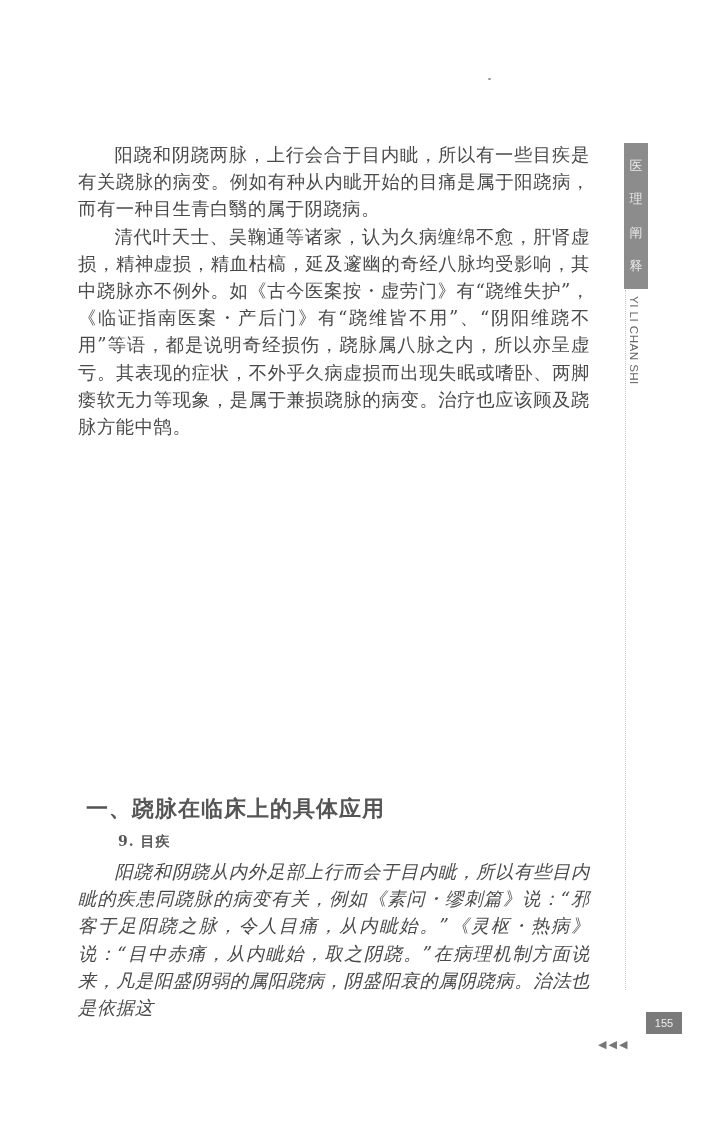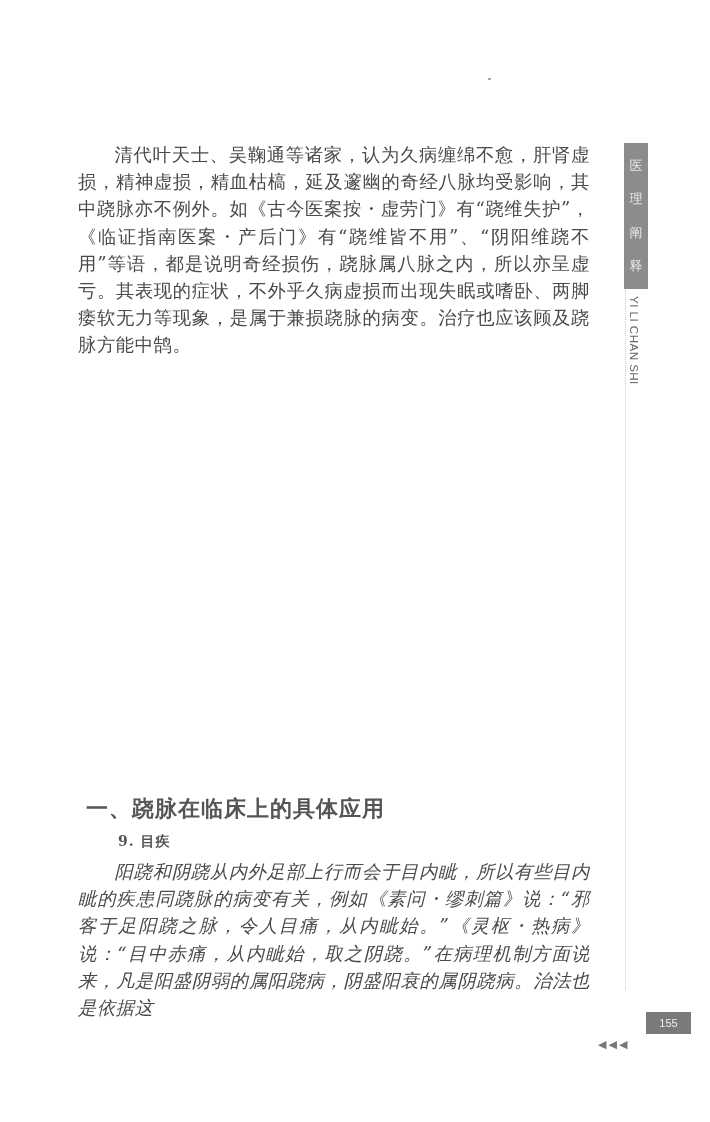--- a/index.html
+++ b/index.html
@@ -47,38 +47,39 @@
     position: absolute; left: 628px; top: 296px;
     writing-mode: vertical-rl;
     font-family: "Liberation Sans", sans-serif;
     font-size: 11.5px; color: #666; letter-spacing: 0.5px;
   }
   .dotted-line {
     position: absolute; left: 625px; top: 290px; width: 0; height: 700px;
     border-left: 1px dotted #c8c8c8;
   }
   .page-number {
-    position: absolute; left: 646px; top: 1012px; width: 45px; height: 22px;
+    position: absolute; left: 646px; top: 1012px; width: 36px; height: 22px;
     background: #7a7a7a; color: #eee;
     font-family: "Liberation Sans", sans-serif; font-size: 11px;
     display: flex; align-items: center; justify-content: center;
   }
   .arrows {
     position: absolute; left: 598px; top: 1038px;
     font-size: 11px; color: #777; letter-spacing: 2px;
     font-family: "DejaVu Sans", sans-serif;
   }
 </style>
 </head>
 <body>
 
 <div class="page">
   <div class="speck"></div>
 
   <div class="body-text">
+    <p class="para">阳跷和阴跷两脉，上行会合于目内眦，所以有一些目疾是有关跷脉的病变。例如有种从内眦开始的目痛是属于阳跷病，而有一种目生青白翳的属于阴跷病。</p>
     <p class="para">清代叶天士、吴鞠通等诸家，认为久病缠绵不愈，肝肾虚损，精神虚损，精血枯槁，延及邃幽的奇经八脉均受影响，其中跷脉亦不例外。如《古今医案按・虚劳门》有“跷维失护”，《临证指南医案・产后门》有“跷维皆不用”、“阴阳维跷不用”等语，都是说明奇经损伤，跷脉属八脉之内，所以亦呈虚亏。其表现的症状，不外乎久病虚损而出现失眠或嗜卧、两脚痿软无力等现象，是属于兼损跷脉的病变。治疗也应该顾及跷脉方能中鹄。</p>
   </div>
 
   <h2 class="section-heading">一、跷脉在临床上的具体应用</h2>
   <h3 class="sub-heading">9. 目疾</h3>
 
   <div class="body-text-2">
     <p class="para">阳跷和阴跷从内外足部上行而会于目内眦，所以有些目内眦的疾患同跷脉的病变有关，例如《素问・缪刺篇》说：“邪客于足阳跷之脉，令人目痛，从内眦始。”《灵枢・热病》说：“目中赤痛，从内眦始，取之阴跷。”在病理机制方面说来，凡是阳盛阴弱的属阳跷病，阴盛阳衰的属阴跷病。治法也是依据这</p>
   </div>
 

